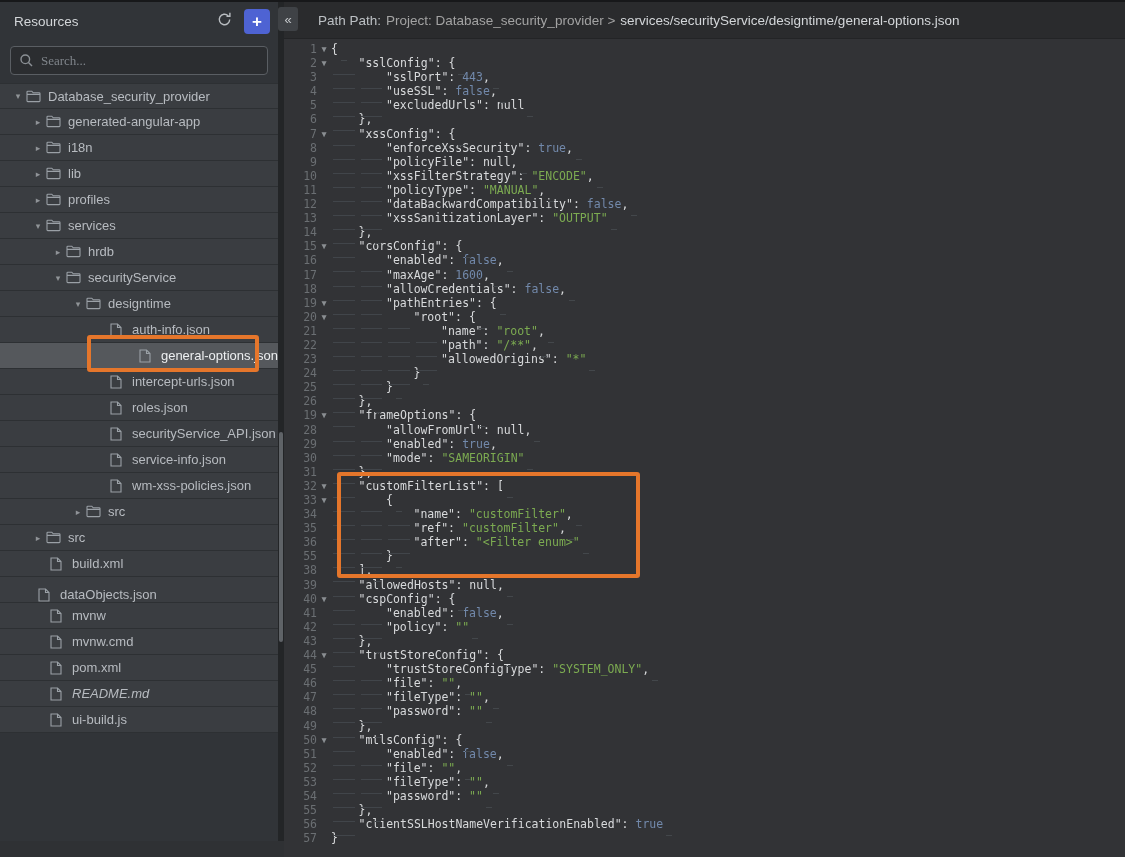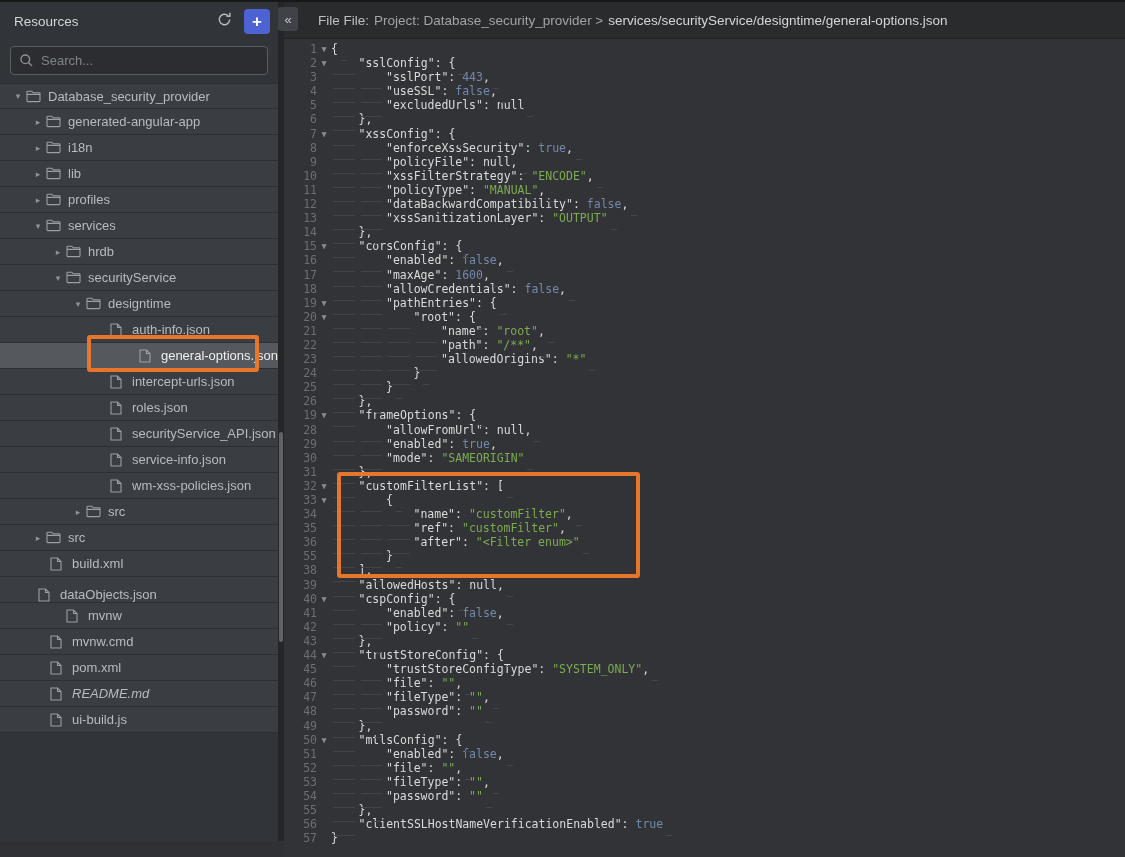--- a/index.html
+++ b/index.html
@@ -15,21 +15,21 @@
   .icon-btn { width:24px; height:24px; display:flex; align-items:center; justify-content:center;
               cursor:pointer; background:transparent; border:none; }
   .plus-btn { width:26px; height:25px; margin-left:8px; background:#4e63d3; border-radius:4px;
               color:#fff; font-size:17px; line-height:1; display:flex; align-items:center;
               justify-content:center; border:none; cursor:pointer; font-weight:bold; }
   .sb-search { padding:6px 10px 8px 10px; }
   .search-wrap { position:relative; }
   .search-wrap svg { position:absolute; left:9px; top:7px; }
   .search-input { width:100%; height:29px; background:#2b2d30; border:1px solid #5a5e63;
                   border-radius:4px; color:#c7cacd; font-size:13px; padding:0 8px 0 30px;
-                  font-family:Liberation Sans, sans-serif; outline:none; }
+                  font-family:Liberation Serif, serif; outline:none; }
   .search-input::placeholder { color:#7f848a; }
 
   .tree { position:relative; }
   .tree-row { height:26px; display:flex; align-items:center; background:#3a3d41;
               border-bottom:1px solid #2d3033; color:#b7bbc0; font-size:13px;
               cursor:pointer; white-space:nowrap; }
   .tree-row:first-child { border-top:1px solid #2d3033; }
   .tree-row.selected { background:#55585c; color:#edeff1; }
   .tree-arrow { width:16px; font-size:9px; color:#8f9397; text-align:center; flex:0 0 16px; }
   .tree-ic { flex:0 0 15px; margin-right:7px; display:flex; align-items:center; }
@@ -273,21 +273,21 @@
       </div>
       <div class="tree-row" style="padding-left: 38px; align-items: flex-end;">
         <span class="tree-ic">
           <svg width="12" height="14" viewBox="0 0 12 14">
             <path d="M1 1 h6.5 L11 4.5 V13 H1 Z" stroke="#9aa0a6" stroke-width="1.1" fill="none"></path>
             <path d="M7.5 1 V4.5 H11" stroke="#9aa0a6" stroke-width="1.1" fill="none"></path>
           </svg>
         </span>
         <span>dataObjects.json</span>
       </div>
-      <div class="tree-row" style="padding-left: 66px;">
+      <div class="tree-row" style="padding-left: 50px;">
         <span class="tree-ic">
           <svg width="12" height="14" viewBox="0 0 12 14">
             <path d="M1 1 h6.5 L11 4.5 V13 H1 Z" stroke="#9aa0a6" stroke-width="1.1" fill="none"></path>
             <path d="M7.5 1 V4.5 H11" stroke="#9aa0a6" stroke-width="1.1" fill="none"></path>
           </svg>
         </span>
         <span>mvnw</span>
       </div>
       <div class="tree-row" style="padding-left: 50px;">
         <span class="tree-ic">
@@ -324,21 +324,21 @@
           </svg>
         </span>
         <span>ui-build.js</span>
       </div>
     </div>
   <div class="sb-scroll-thumb"></div>
 </div>
 
 <div class="main">
   <div class="path-bar">
-    <span class="pb-prefix">File File:</span>
+    <span class="pb-prefix">Path Path:</span>
     <span class="pb-project">Project: Database_security_provider &gt;</span>
     <span class="pb-path">services/securityService/designtime/general-options.json</span>
   </div>
   <div class="editor">
       <div class="cline"><span class="ln">1</span><span class="fold">▼</span><span class="codetxt"><span class="tok-p">{</span><span class="crlf"></span></span></div>
       <div class="cline"><span class="ln">2</span><span class="fold">▼</span><span class="codetxt"><span class="ind"></span><span class="tok-p">"sslConfig": {</span><span class="crlf"></span></span></div>
       <div class="cline"><span class="ln">3</span><span class="fold"></span><span class="codetxt"><span class="ind"></span><span class="ind"></span><span class="tok-p">"sslPort": </span><span class="tok-c">443</span><span class="tok-p">,</span><span class="crlf"></span></span></div>
       <div class="cline"><span class="ln">4</span><span class="fold"></span><span class="codetxt"><span class="ind"></span><span class="ind"></span><span class="tok-p">"useSSL": </span><span class="tok-c">false</span><span class="tok-p">,</span><span class="crlf"></span></span></div>
       <div class="cline"><span class="ln">5</span><span class="fold"></span><span class="codetxt"><span class="ind"></span><span class="ind"></span><span class="tok-p">"excludedUrls": null</span><span class="crlf"></span></span></div>
       <div class="cline"><span class="ln">6</span><span class="fold"></span><span class="codetxt"><span class="ind"></span><span class="tok-p">},</span><span class="crlf"></span></span></div>

